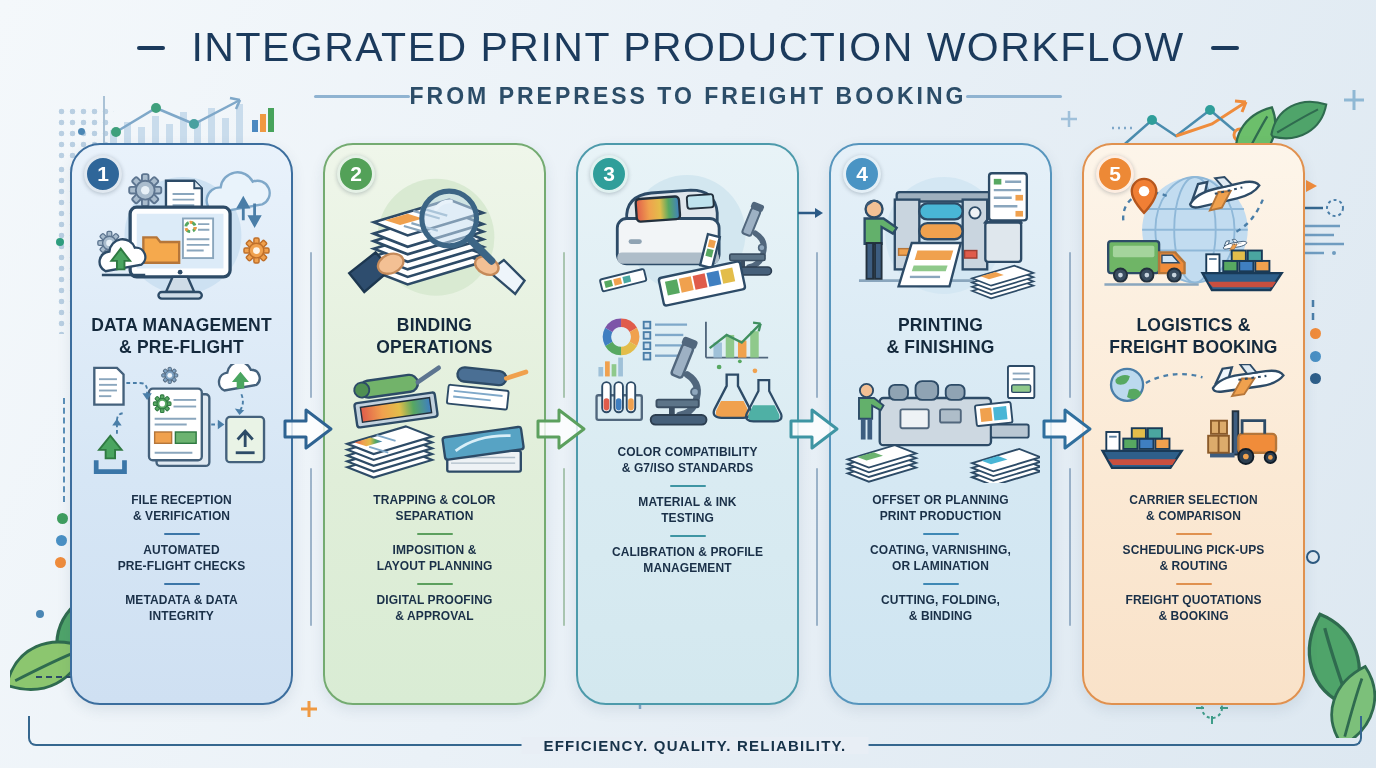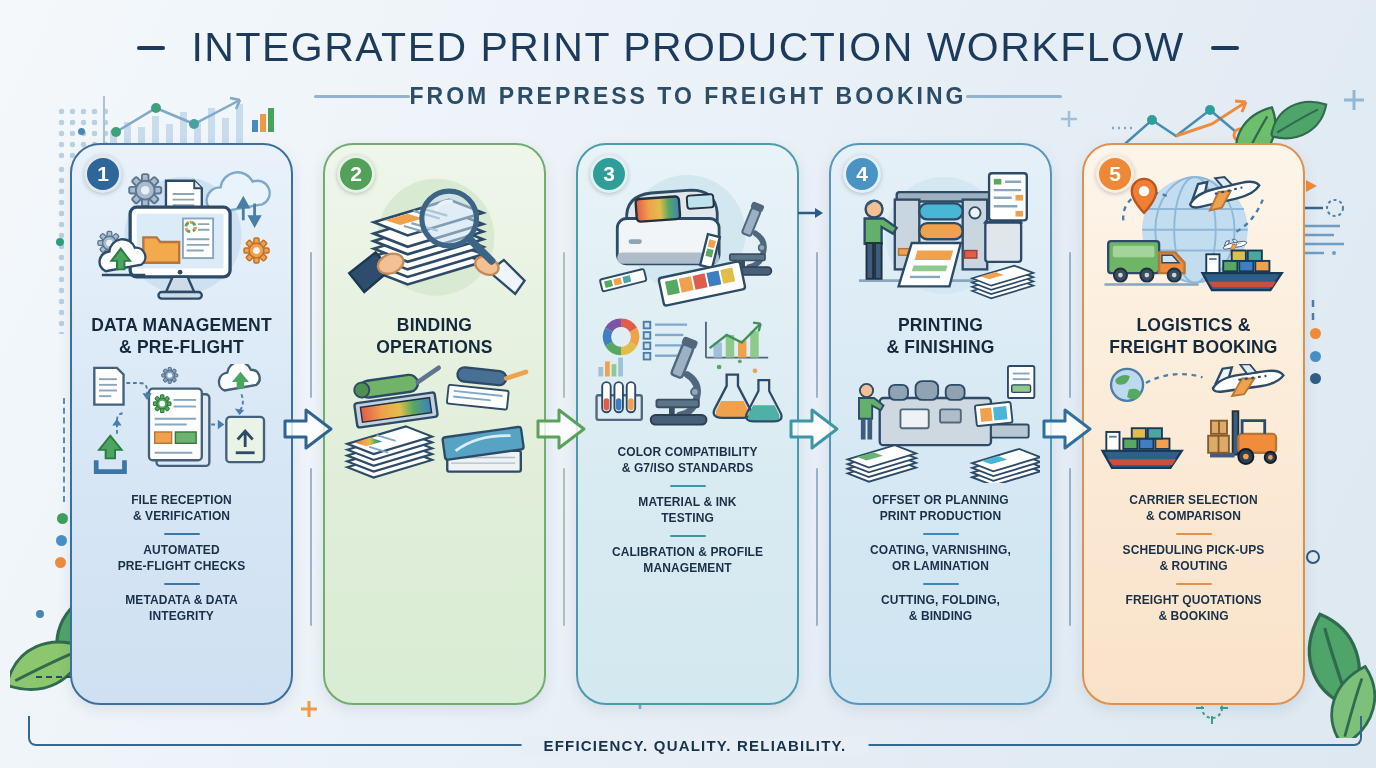--- a/index.html
+++ b/index.html
@@ -439,20 +439,30 @@
           <rect x="6" y="18" width="78" height="22" rx="2" fill="#eef2f5" stroke="#2d4b67" stroke-width="2.5"></rect>
           <line x1="10" y1="25" x2="78" y2="25" stroke="#aebdc9" stroke-width="1.5"></line>
           <line x1="10" y1="31" x2="78" y2="31" stroke="#aebdc9" stroke-width="1.5"></line>
           <g transform="rotate(-8 44 10)">
             <rect x="2" y="-2" width="84" height="24" rx="3" fill="#57a3c4" stroke="#2d4b67" stroke-width="2.5"></rect>
             <path d="M14,14 q24,-14 60,-8" stroke="#d9eff8" stroke-width="3" fill="none"></path>
           </g>
         </g>
       </svg>
     </div>
+    <div class="items">
+      <p class="item">TRAPPING &amp; COLOR
+SEPARATION</p>
+      <div class="hr"></div>
+      <p class="item">IMPOSITION &amp;
+LAYOUT PLANNING</p>
+      <div class="hr"></div>
+      <p class="item">DIGITAL PROOFING
+&amp; APPROVAL</p>
+    </div>
   </section>
 
   <section class="step s3">
     <span class="badge">3</span>
     <div class="illo top">
       <svg viewBox="0 0 210 158" width="198" height="149">
         <circle cx="104" cy="78" r="62" fill="#d3e7f0"></circle>
         <use href="#scope" transform="translate(168,76) scale(.85)"></use>
         <g>
           <path d="M40,64 q-2,-26 26,-29 l42,-3 q26,0 28,24 v8 z" fill="#dfe6ec" stroke="#2d4b67" stroke-width="3"></path>

